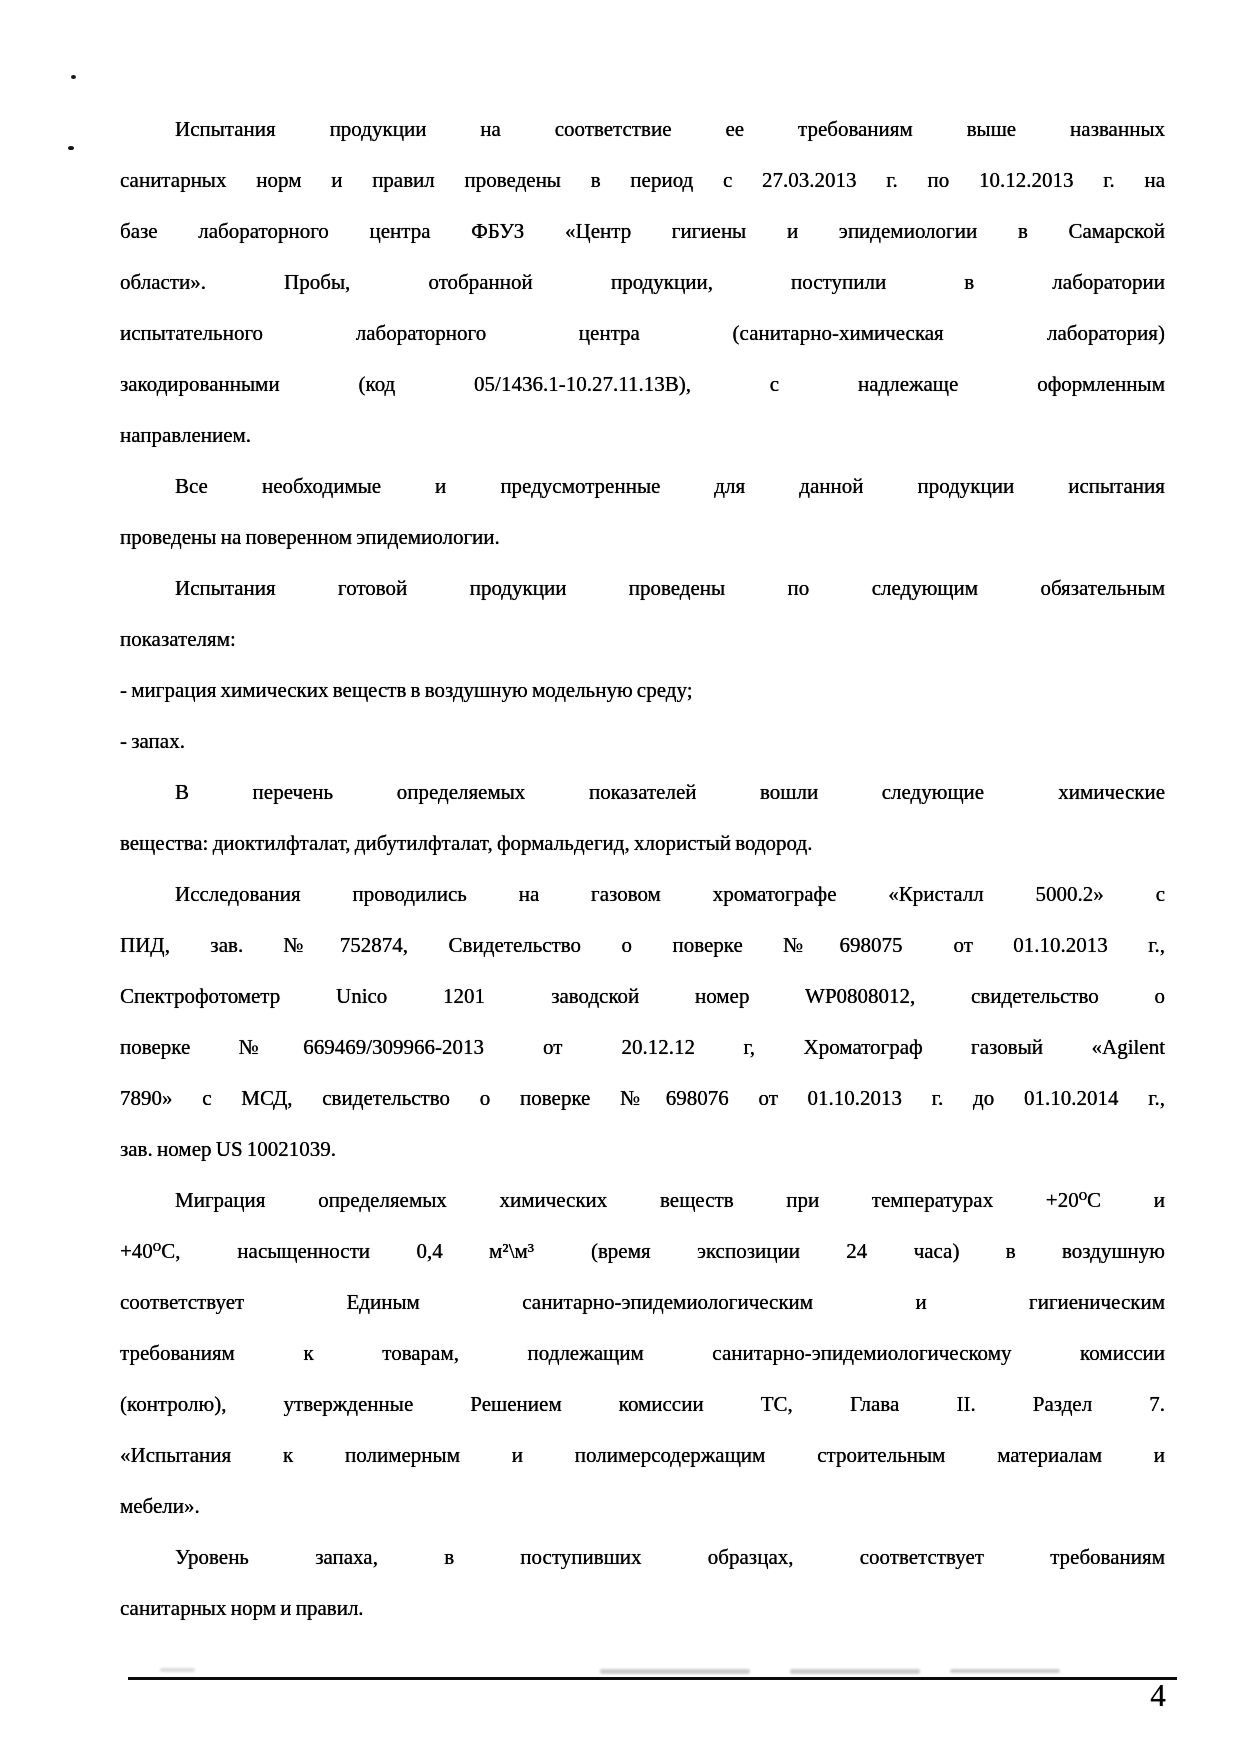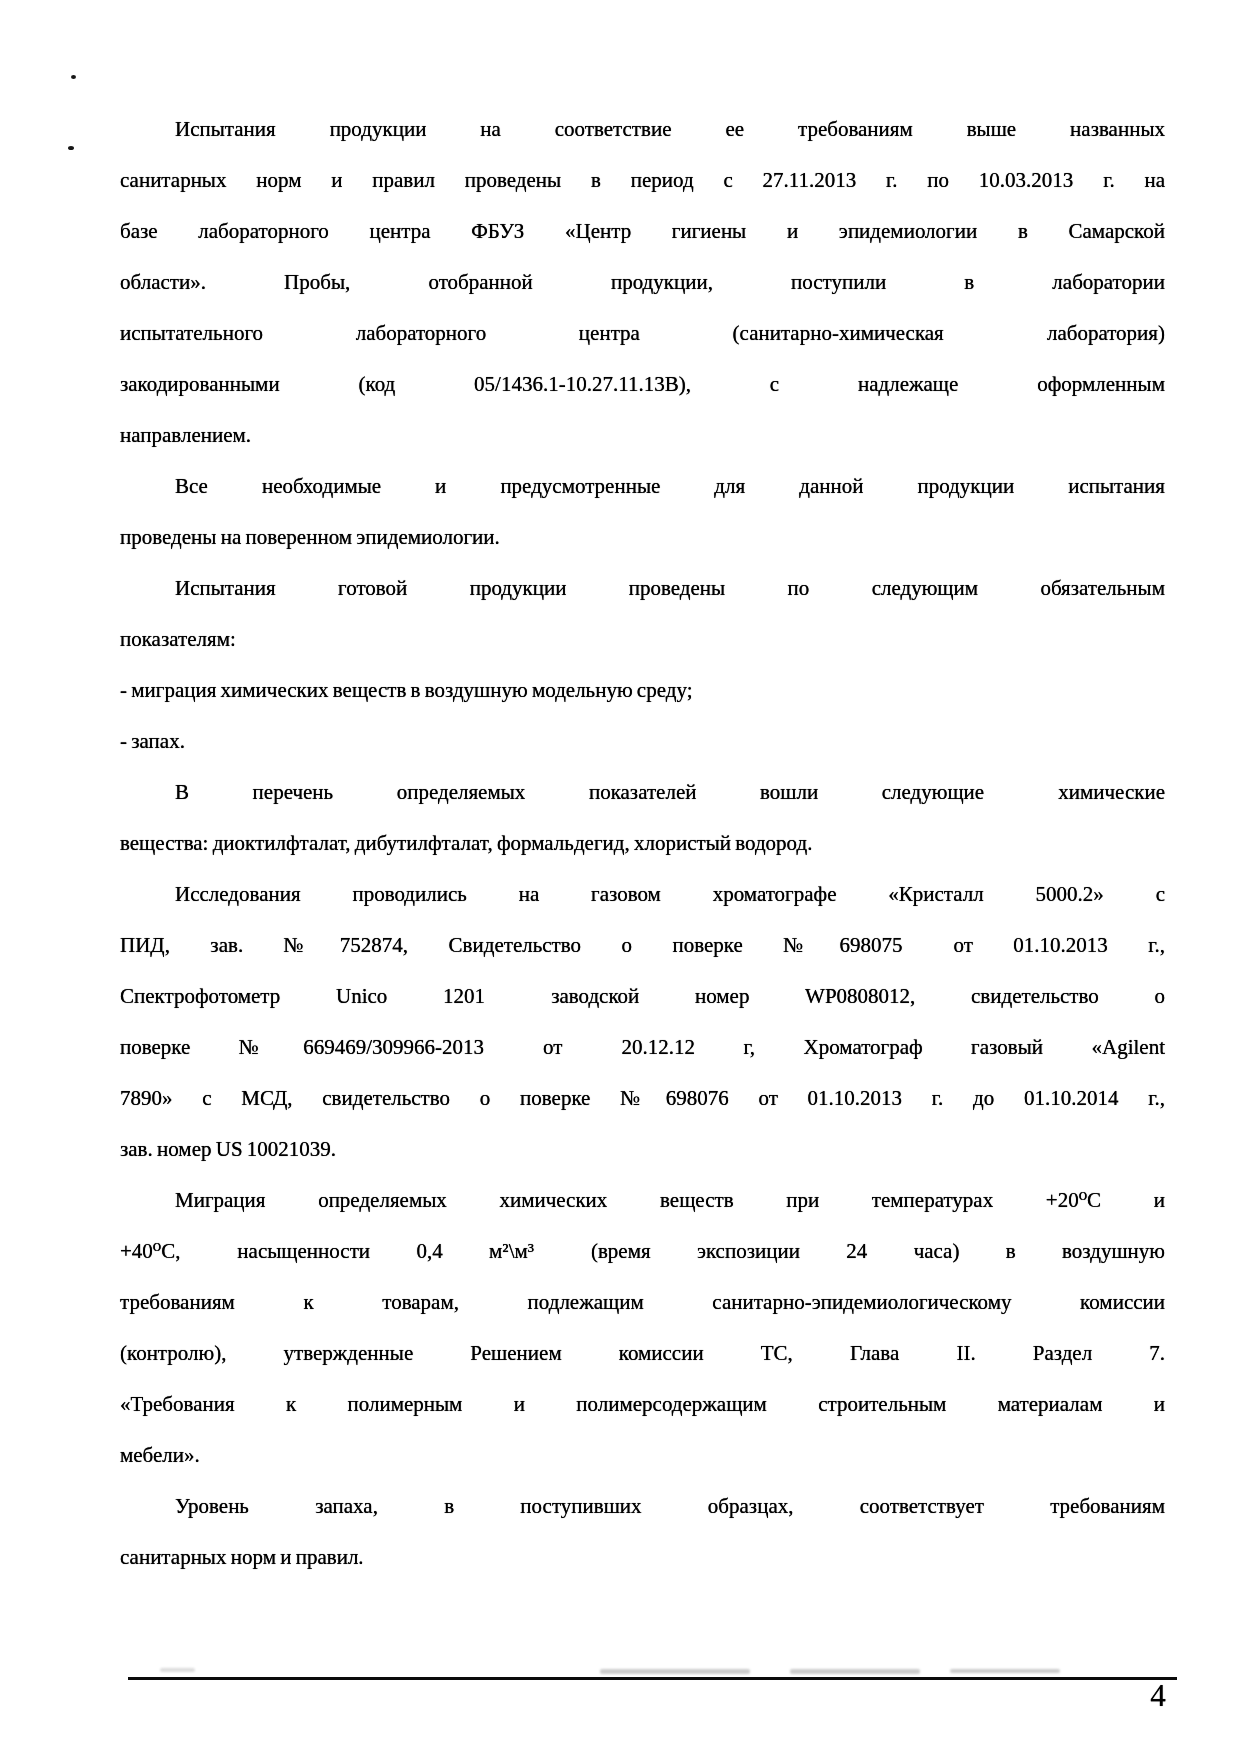--- a/index.html
+++ b/index.html
@@ -77,21 +77,21 @@
 </head>
 <body>
 
 <div class="page">
 
   <span class="speck s1"></span>
   <span class="speck s2"></span>
 
   <div class="body-text">
     <div class="ln first">Испытания продукции на соответствие ее требованиям выше названных</div>
-    <div class="ln">санитарных норм и правил проведены в период с 27.11.2013 г. по 10.03.2013 г. на</div>
+    <div class="ln">санитарных норм и правил проведены в период с 27.03.2013 г. по 10.12.2013 г. на</div>
     <div class="ln">базе лабораторного центра ФБУЗ «Центр гигиены и эпидемиологии в Самарской</div>
     <div class="ln">области». Пробы, отобранной продукции, поступили в лаборатории</div>
     <div class="ln">испытательного лабораторного центра (санитарно-химическая  лаборатория)</div>
     <div class="ln">закодированными (код 05/1436.1-10.27.11.13В), с надлежаще оформленным</div>
     <div class="ln end">направлением.</div>
     <div class="ln first">Все необходимые и предусмотренные для данной продукции испытания</div>
     <div class="ln end">проведены на поверенном эпидемиологии.</div>
     <div class="ln first">Испытания готовой продукции проведены по следующим обязательным</div>
     <div class="ln end">показателям:</div>
     <div class="ln end">- миграция химических веществ в воздушную модельную среду;</div>
@@ -99,23 +99,24 @@
     <div class="ln first">В перечень определяемых показателей вошли следующие  химические</div>
     <div class="ln end">вещества: диоктилфталат, дибутилфталат, формальдегид, хлористый водород.</div>
     <div class="ln first">Исследования проводились на газовом хроматографе «Кристалл 5000.2» с</div>
     <div class="ln">ПИД, зав. №752874, Свидетельство о поверке №698075  от 01.10.2013 г.,</div>
     <div class="ln">Спектрофотометр Unico 1201  заводской номер WP0808012, свидетельство о</div>
     <div class="ln">поверке №669469/309966-2013  от  20.12.12 г, Хроматограф газовый «Agilent</div>
     <div class="ln">7890» с МСД, свидетельство о поверке №698076 от 01.10.2013 г. до 01.10.2014 г.,</div>
     <div class="ln end">зав. номер US 10021039.</div>
     <div class="ln first">Миграция определяемых химических веществ при температурах +20⁰С и</div>
     <div class="ln">+40⁰С,  насыщенности 0,4 м²\м³  (время экспозиции 24 часа) в воздушную</div>
+    <div class="ln">соответствует Единым санитарно-эпидемиологическим и гигиеническим</div>
     <div class="ln">требованиям к товарам, подлежащим санитарно-эпидемиологическому комиссии</div>
     <div class="ln">(контролю), утвержденные Решением комиссии ТС, Глава II. Раздел 7.</div>
-    <div class="ln">«Требования к полимерным и полимерсодержащим строительным материалам и</div>
+    <div class="ln">«Испытания к полимерным и полимерсодержащим строительным материалам и</div>
     <div class="ln end">мебели».</div>
     <div class="ln first">Уровень запаха, в поступивших образцах, соответствует требованиям</div>
     <div class="ln end">санитарных норм и правил.</div>
   </div>
 
   <div class="smudge m1"></div>
   <div class="smudge m2"></div>
   <div class="smudge m3"></div>
   <div class="smudge m4"></div>
 

